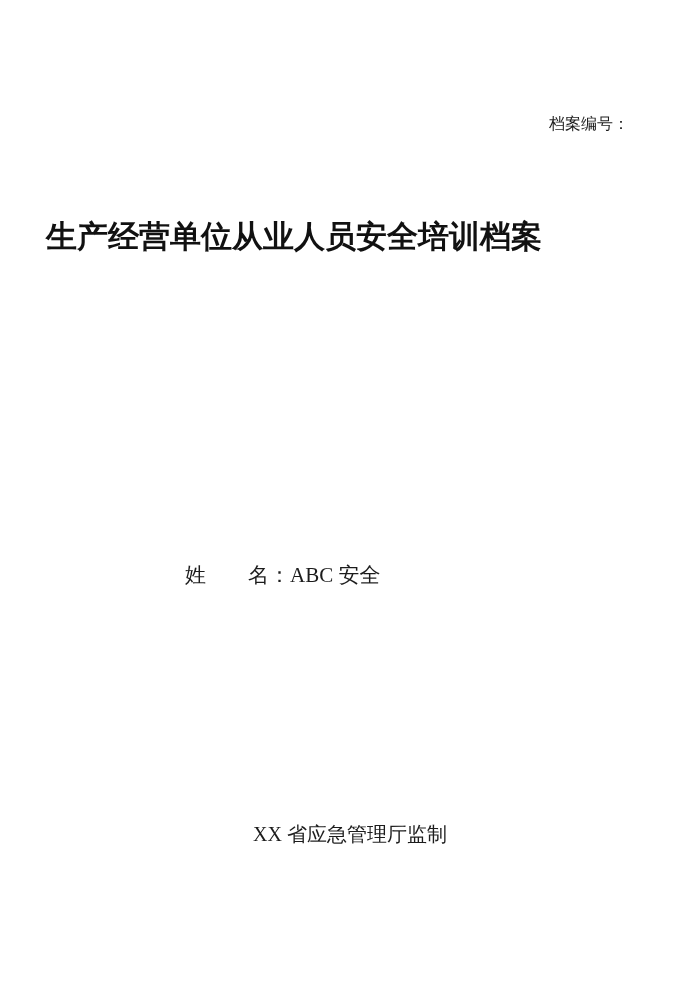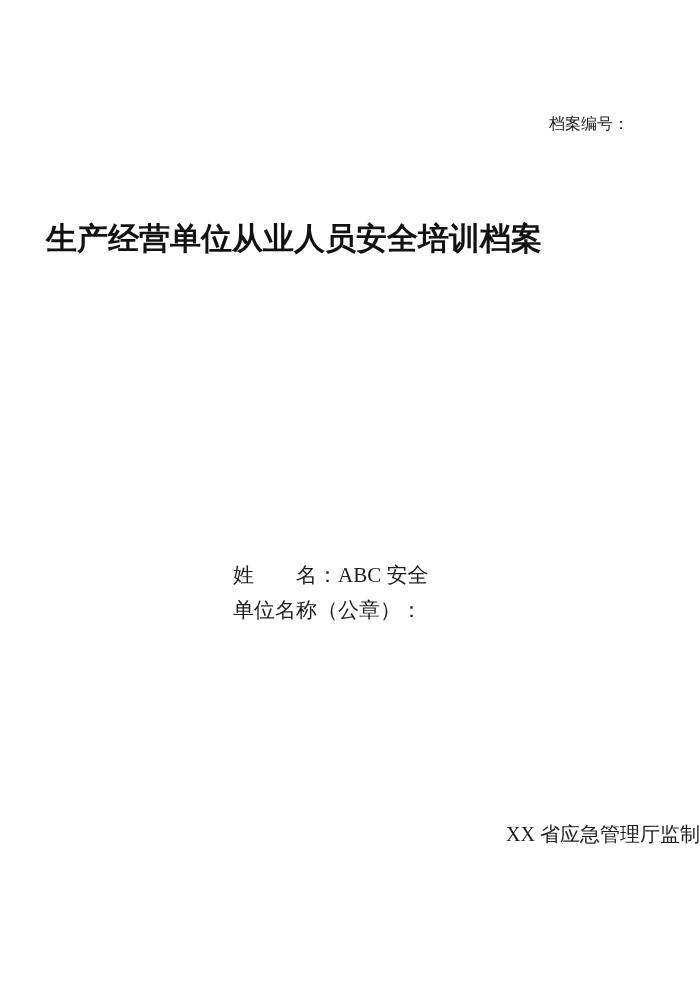--- a/index.html
+++ b/index.html
@@ -24,49 +24,48 @@
     line-height: 20px;
     white-space: nowrap;
   }
   .doc-title {
     position: absolute;
     top: 222px;
     left: 0;
     width: 588px;
     margin: 0;
     text-align: center;
-    font-family: Liberation Serif, serif;
+    font-family: Liberation Mono, monospace;
     font-weight: 700;
     font-size: 31px;
     line-height: 34px;
     letter-spacing: 0px;
     color: #111111;
     white-space: nowrap;
   }
   .fields {
     position: absolute;
     top: 558px;
     left: 185px;
     font-size: 21px;
     line-height: 35px;
-    margin-left: 48px;
   }
   .field-line {
     white-space: nowrap;
     height: 35px;
   }
   .date-unit-year  { margin-left: 36px; }
   .date-unit-month { margin-left: 30px; }
   .date-unit-day   { margin-left: 24px; }
   .issuer {
     position: absolute;
     top: 822px;
     left: 0;
     width: 700px;
-    text-align: right;
+    text-align: center;
     font-size: 20px;
     line-height: 24px;
     white-space: nowrap;
   }
 </style>
 </head>
 <body>
 
 <div class="page">
 
@@ -75,21 +74,18 @@
   <h1 class="doc-title">生产经营单位从业人员安全培训档案</h1>
 
   <div class="fields">
 
     <div class="field-line">
       <span>姓　　名：</span><span>ABC 安全</span>
     </div>
 
 
 
-    <div class="field-line">
-      <span>单位名称（公章）：</span><span></span>
-    </div>
 
   </div>
 
   <div class="issuer">XX 省应急管理厅监制</div>
 
 </div>
 
 </body></html>

